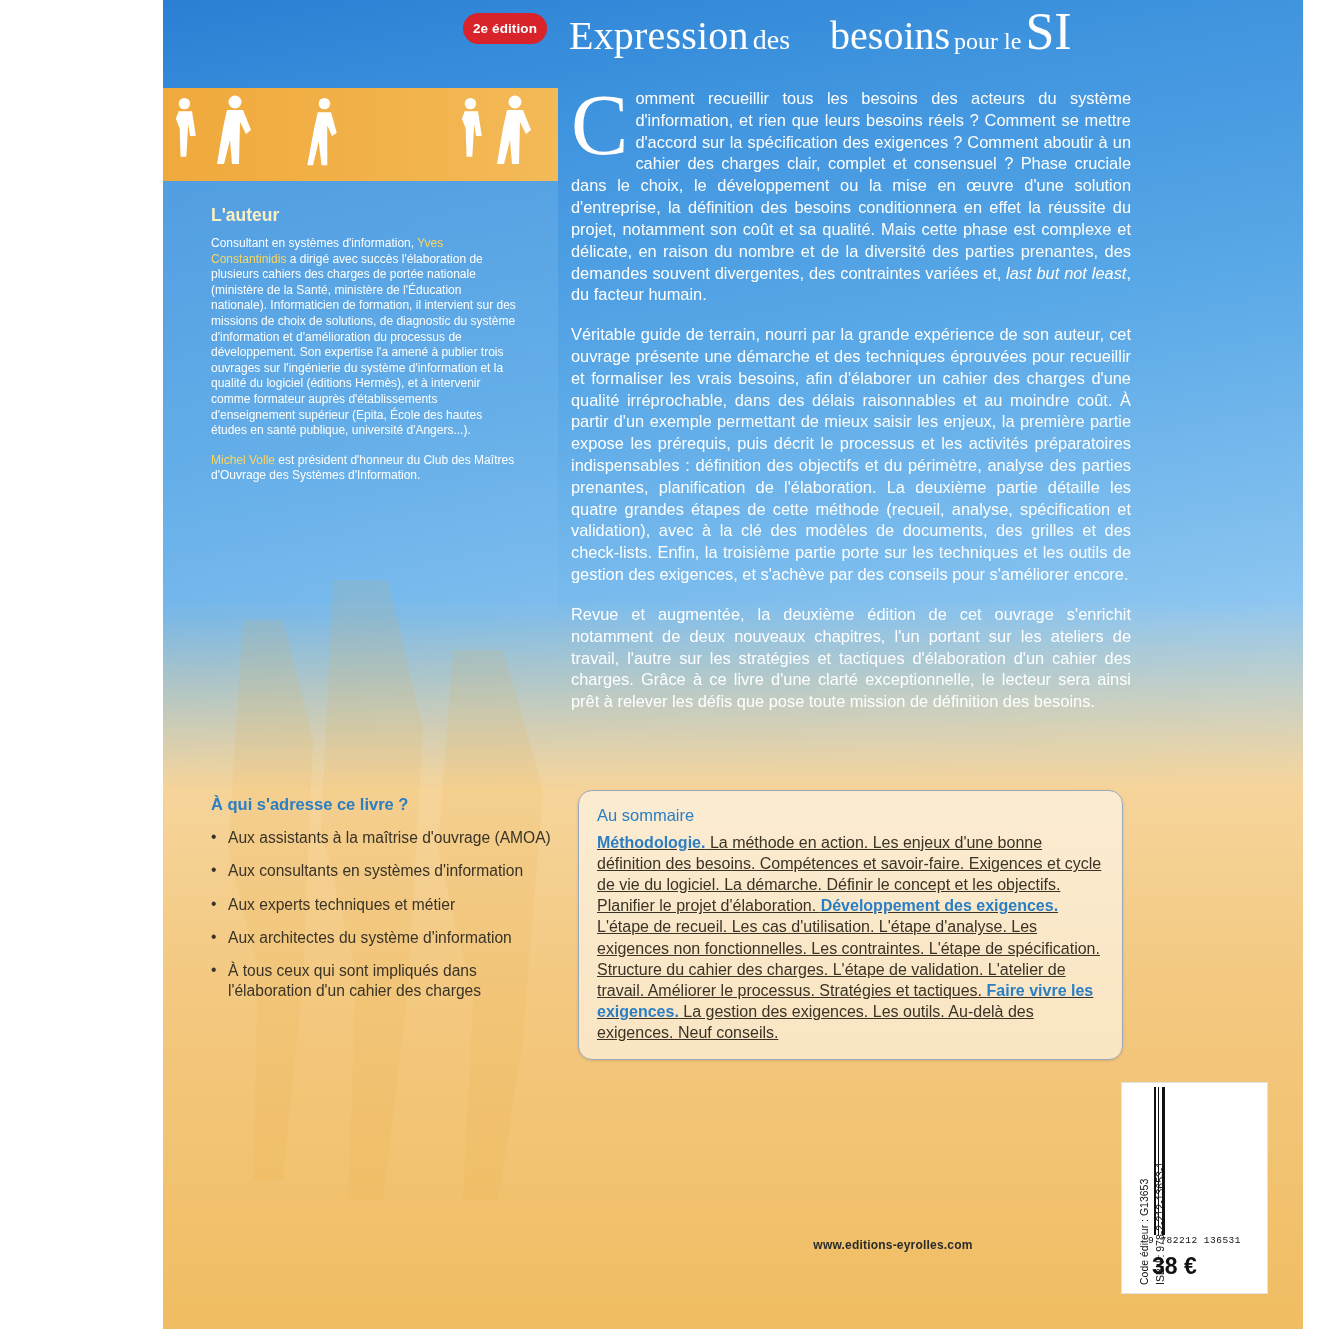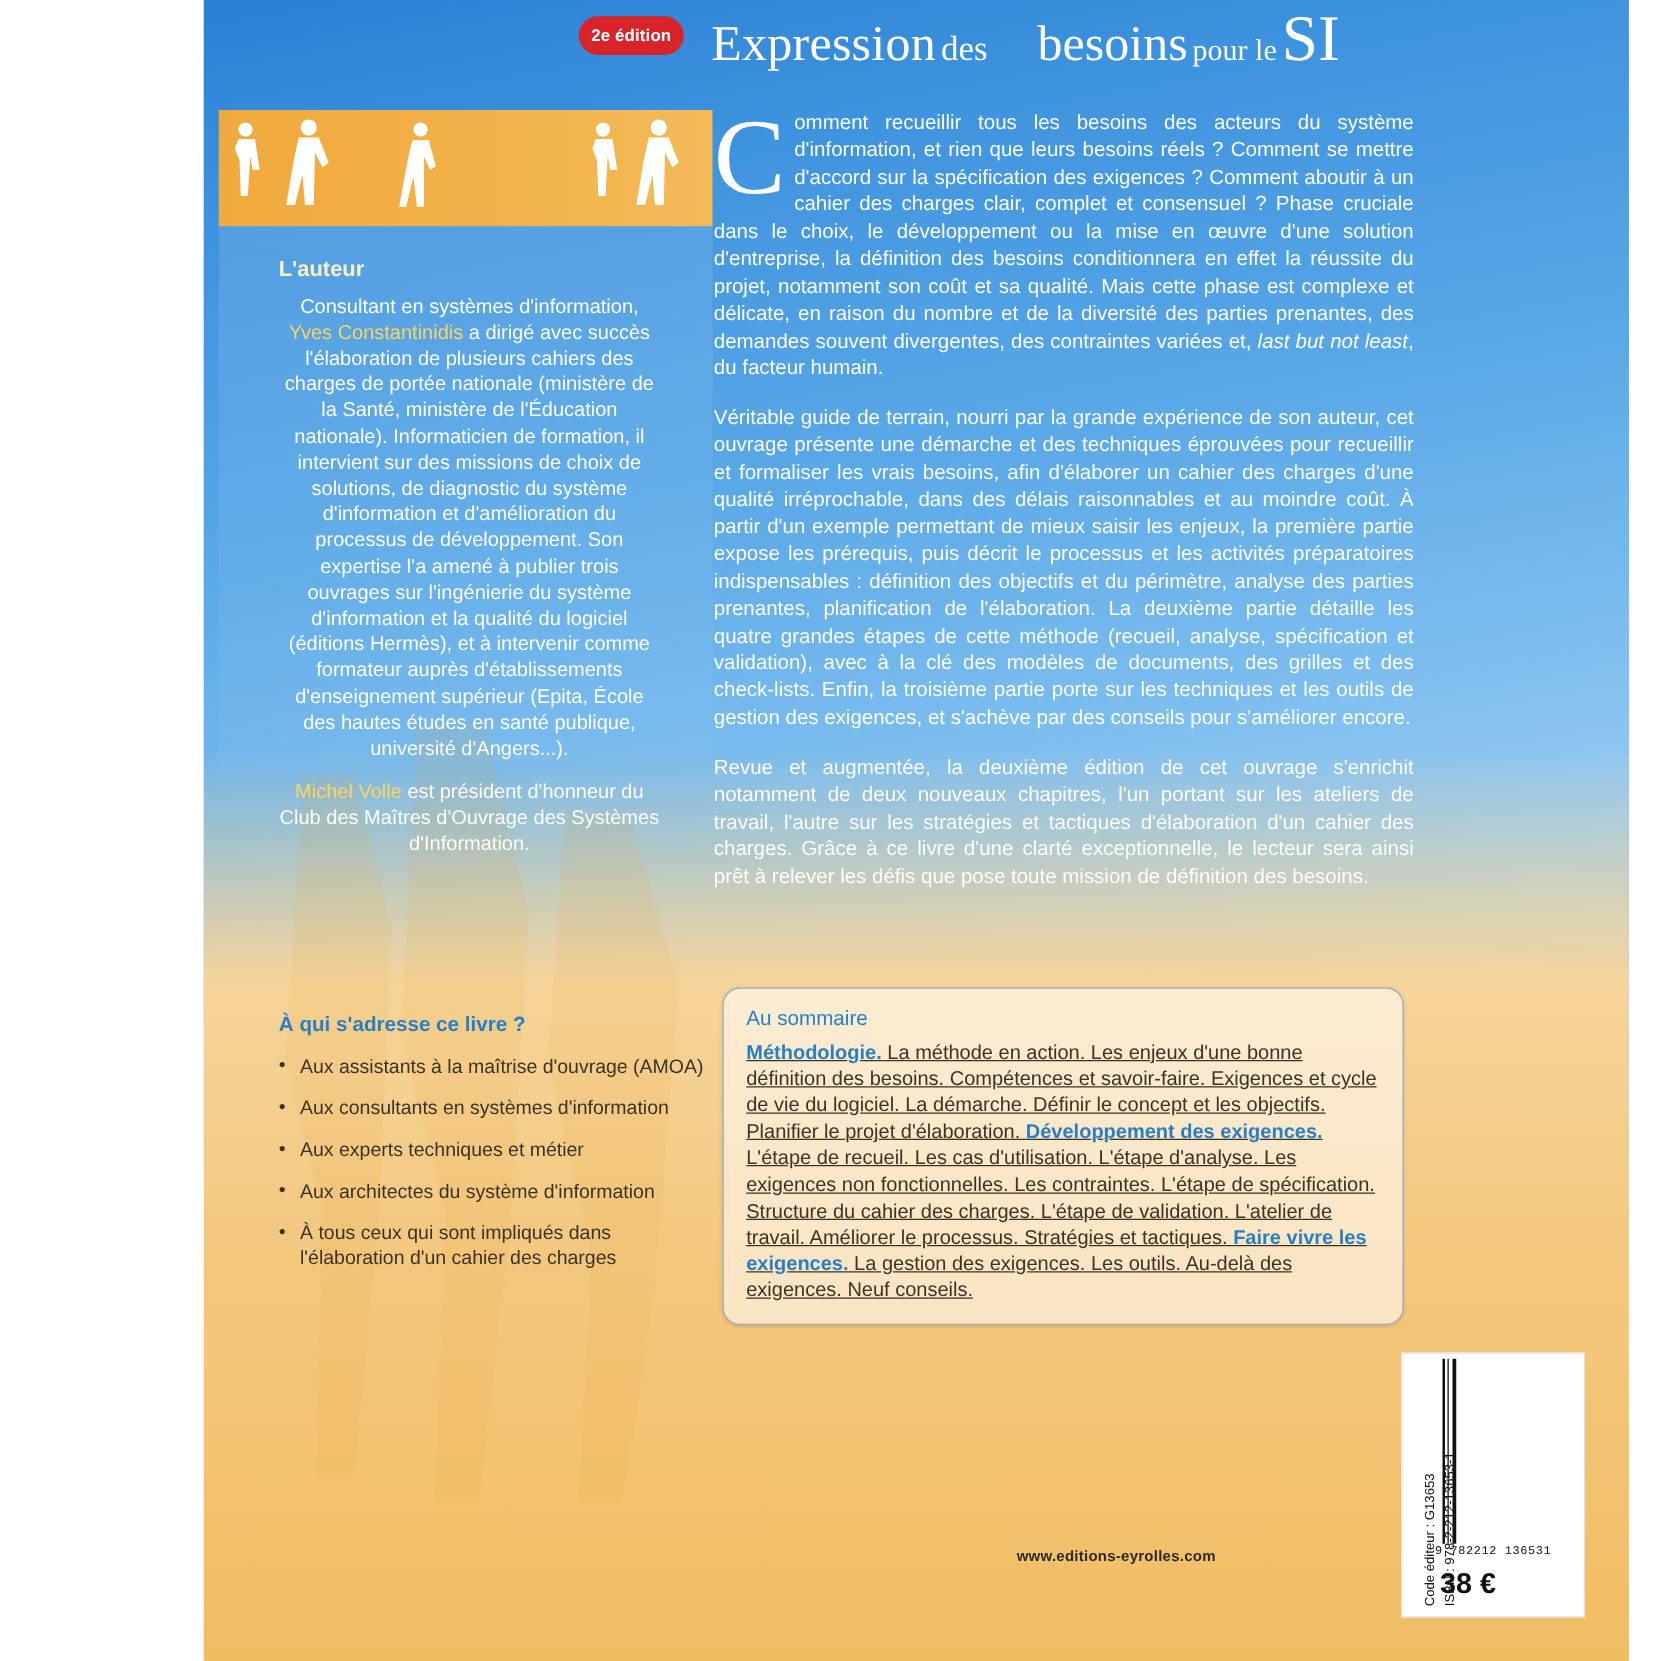--- a/index.html
+++ b/index.html
@@ -51,21 +51,21 @@
     left: 20px;
     top: 560px;
     width: 420px;
     height: 640px;
     opacity: 0.22;
     pointer-events: none;
   }
   
   .left-col {
     position: absolute;
-    left: 12px;
+    left: 0px;
     top: 0px;
     width: 395px;
     height: 1329px;
   }
   .orange-band {
     position: absolute;
     left: 0px;
     top: 88px;
     width: 395px;
     height: 93px;
@@ -93,41 +93,39 @@
     width: 305px;
     color: #ffffff;
   }
   .auteur-title {
     font-size: 17.5px;
     font-weight: bold;
     color: #fdf0c0;
     margin-bottom: 10px;
   }
   .auteur-text {
-    font-size: 16px;
+    font-size: 12px;
     line-height: 1.30;
     color: #ffffff;
-    text-align: center;
   }
   .hl-name { color: #fbd65f; }
   .auteur-text p { margin: 0 0 14px 0; }
 
   
   .aqui {
     position: absolute;
     left: 48px;
     top: 795px;
     width: 340px;
   }
   .aqui-title {
     font-size: 16.5px;
     font-weight: bold;
     color: #2a7ec4;
     margin-bottom: 14px;
-    margin-top: 16px;
   }
   .aqui ul {
     list-style: none;
     margin: 0;
     padding: 0;
     font-size: 15.6px;
     line-height: 1.30;
     color: #3a3326;
   }
   .aqui li {

